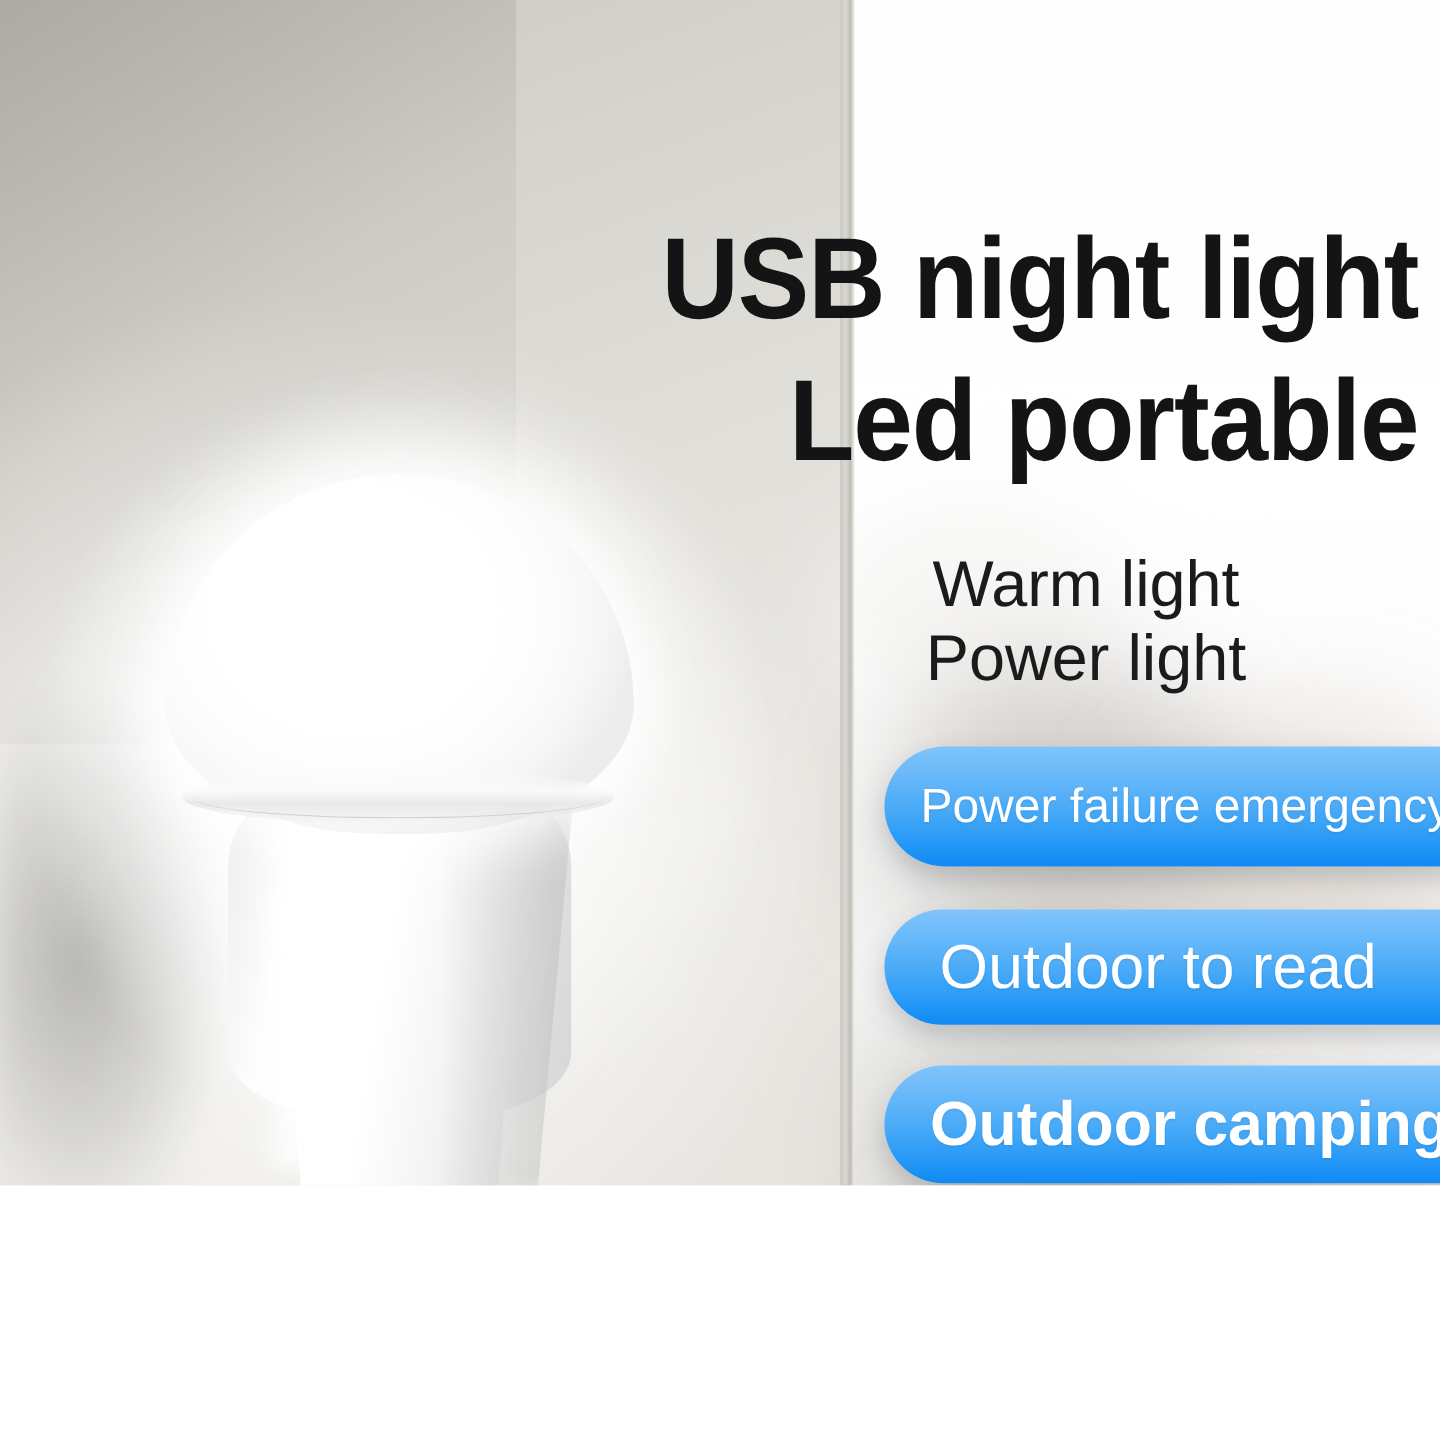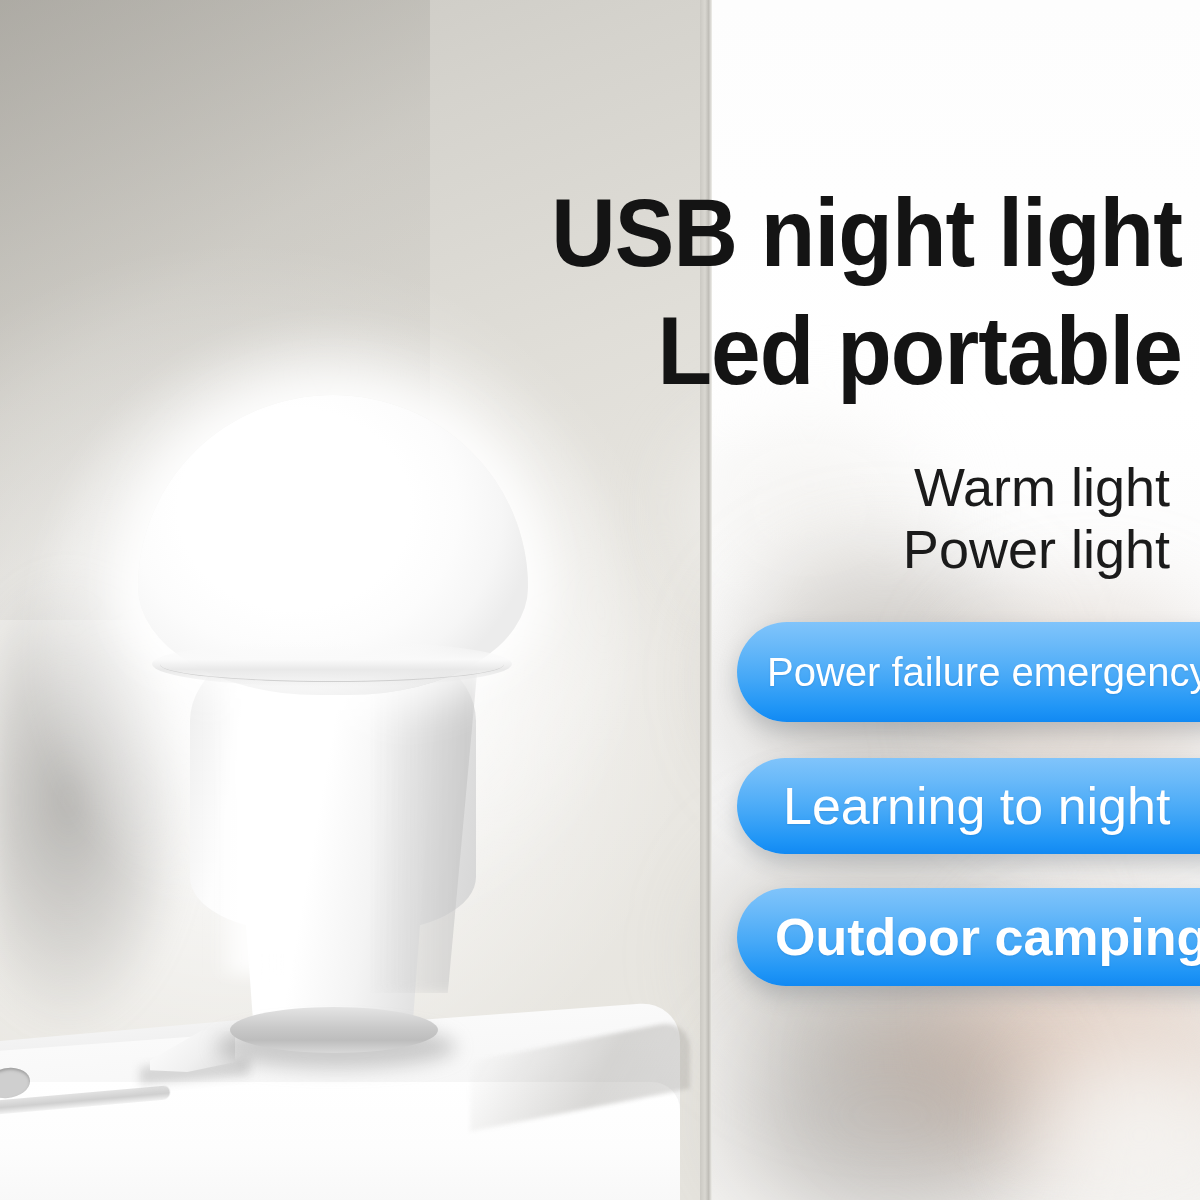--- a/index.html
+++ b/index.html
@@ -7,21 +7,21 @@
     padding: 0;
     background: #ffffff;
   }
   body {
     font-family: "Liberation Sans", sans-serif;
   }
 
   .poster {
     position: relative;
     width: 1200px;
-    height: 1200px;
+    height: 988px;
     overflow: hidden;
     background: #f2f1ee;
   }
 
   
   .scene {
     position: absolute;
     inset: 0;
     overflow: hidden;
   }
@@ -255,21 +255,21 @@
     transform-origin: right center;
     white-space: nowrap;
   }
   .headline .hl-line { display: block; }
 
   .subhead {
     position: absolute;
     left: 640px;
     top: 456px;
     width: 530px;
-    text-align: right;
+    text-align: center;
     color: #1b1b1b;
     font-weight: 400;
     font-size: 54px;
     line-height: 62px;
   }
   .subhead .sub-line { display: block; }
 
   
   .pill {
     position: absolute;
@@ -363,19 +363,19 @@
 
   <div class="subhead">
     <span class="sub-line">Warm light</span>
     <span class="sub-line">Power light</span>
   </div>
 
   <div class="pill pill-1">
     <span class="pill-label">Power failure emergency</span>
   </div>
   <div class="pill pill-2">
-    <span class="pill-label">Learning to night</span>
+    <span class="pill-label">Outdoor to read</span>
   </div>
   <div class="pill pill-3">
     <span class="pill-label">Outdoor camping</span>
   </div>
 
 </div>
 
 </body></html>

